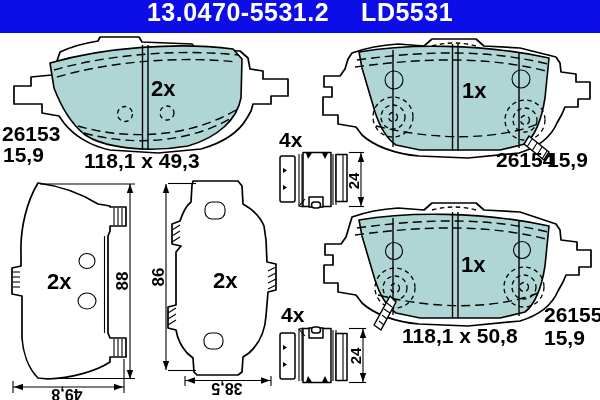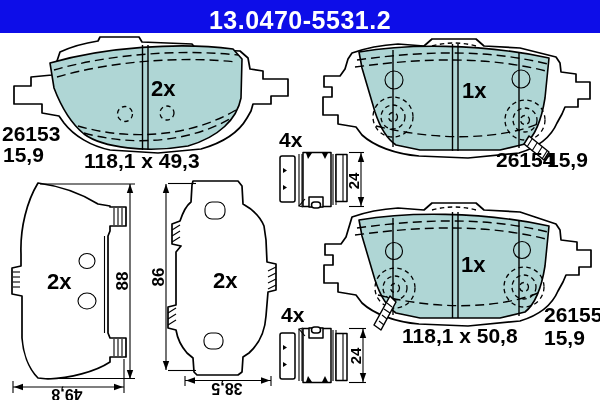--- a/index.html
+++ b/index.html
@@ -1,19 +1,19 @@
 <!DOCTYPE html>
 <html><head>
 <meta charset="utf-8">
 <style>
   html,body{margin:0;padding:0;background:#fff;}
   #stage{position:relative;width:600px;height:400px;background:#fff;overflow:hidden;
          font-family:"Liberation Sans",sans-serif;}
   .header{position:absolute;left:0;top:0;width:600px;height:33px;background:#0d0de8;
-          display:flex;align-items:flex-end;justify-content:center;gap:32px;}
+          display:flex;align-items:flex-start;justify-content:center;gap:32px;}
   .header span{color:#fff;font-weight:bold;font-size:25px;letter-spacing:.5px;line-height:1;}
   svg text{font-family:"Liberation Sans",sans-serif;font-weight:bold;fill:#000;}
   .t21{font-size:21px;}
   .t22{font-size:22px;}
   .t17{font-size:17px;}
   .t15{font-size:15px;}
   .t16{font-size:16px;}
   .o{fill:#fff;stroke:#000;stroke-width:1.7;stroke-linejoin:round;}
   .fr{stroke:#000;stroke-width:1.6;stroke-linejoin:round;}
   .ln{stroke:#000;stroke-width:1.4;fill:none;}
@@ -24,20 +24,21 @@
   .arr{fill:#000;stroke:none;}
   .wf{fill:#fff;stroke:#000;stroke-width:1.5;stroke-linejoin:round;}
 </style>
 </head>
 <body>
 
 <div id="stage">
 
   <div class="header">
     <span>13.0470-5531.2</span>
+    <span>LD5531</span>
   </div>
 
   <svg width="600" height="400" viewBox="0 0 600 400">
 
     <g>
       <path class="o" d="M 60,52 C 73,46 85,43 98,41 L 100,37 L 139,37 L 142,42
         L 192,44 L 196,49 L 240,51 L 248,58 L 250,69 L 263,71 L 263,79 L 288,79 L 288,96 L 271,96 L 271,104
         L 253,104 L 251,111 L 247,118 C 239,132 222,143 201,149 L 158,153 L 110,150 C 91,146 74,136 64,123
         L 59,116 L 42,113 L 42,104 L 14,104 L 14,86 L 31,86 L 31,77 L 52,75 L 56,64 Z"></path>
       <path class="fr" fill="#afd6d5" d="M 50,63 C 105,47 180,42 233,49 L 242,59 L 241,98 C 237,119 219,137 188,146

